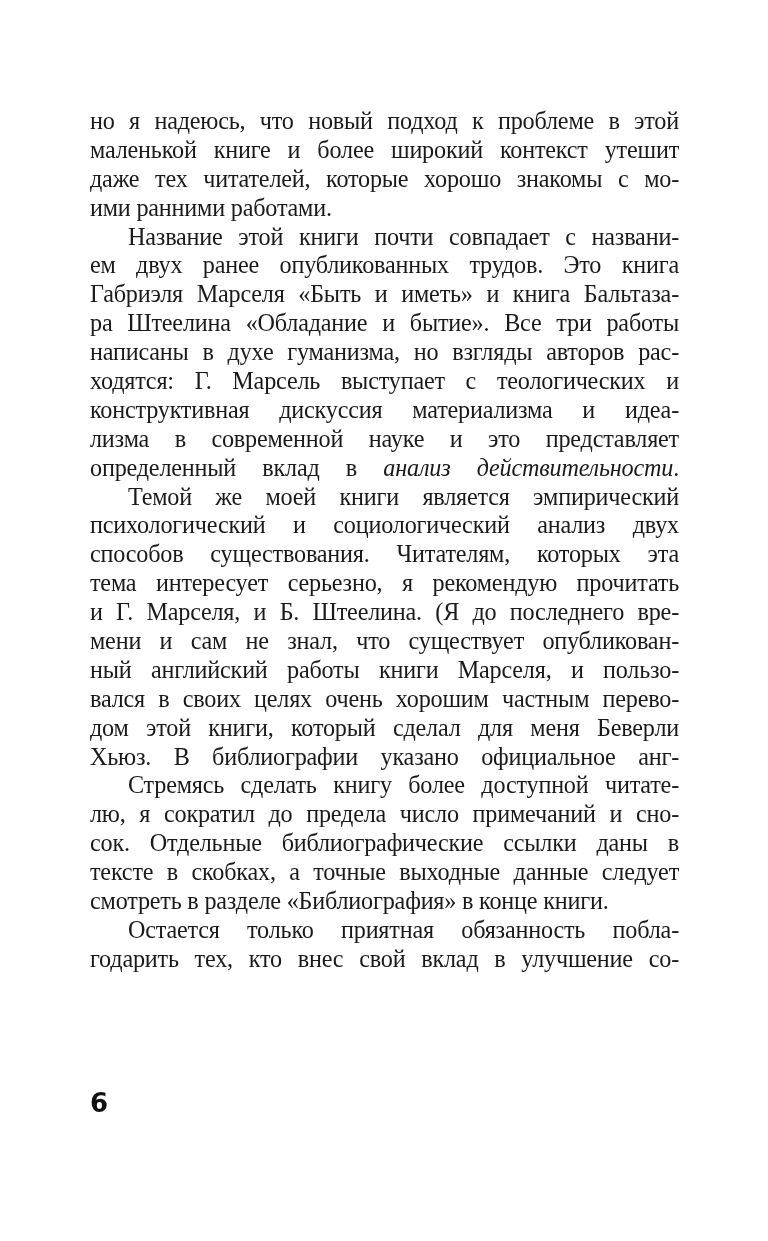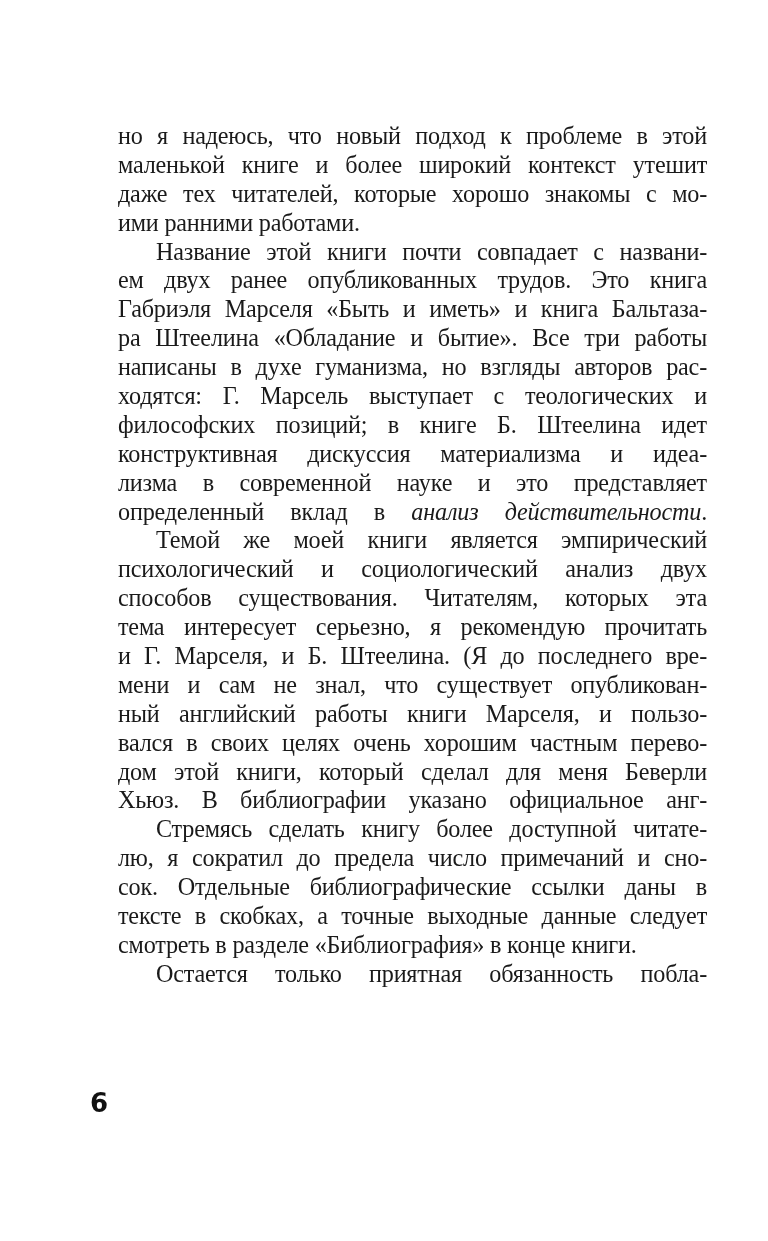--- a/index.html
+++ b/index.html
@@ -1,17 +1,17 @@
 <!DOCTYPE html>
 <html><head>
 <meta charset="utf-8">
 <style>
   html, body { margin: 0; padding: 0; background: #ffffff; }
   body { width: 768px; height: 1241px; position: relative; overflow: hidden; }
-  .page { position: absolute; left: 90px; top: 122px; width: 589px; margin-left: 28px; }
+  .page { position: absolute; left: 90px; top: 107px; width: 589px; }
   .line {
     display: block;
     height: 28.9px;
     line-height: 28.9px;
     font-family: "Liberation Serif", "DejaVu Serif", serif;
     font-size: 24.2px;
     color: #1a1a1a;
     white-space: nowrap;
     text-align: justify;
     text-align-last: justify;
@@ -33,34 +33,34 @@
     <span class="line"><span>но я надеюсь, что новый подход к проблеме в этой</span></span>
     <span class="line"><span>маленькой книге и более широкий контекст утешит</span></span>
     <span class="line"><span>даже тех читателей, которые хорошо знакомы с мо-</span></span>
     <span class="line last"><span>ими ранними работами.</span></span>
     <span class="line indent"><span>Название этой книги почти совпадает с названи-</span></span>
     <span class="line"><span>ем двух ранее опубликованных трудов. Это книга</span></span>
     <span class="line"><span>Габриэля Марселя «Быть и иметь» и книга Бальтаза-</span></span>
     <span class="line"><span>ра Штеелина «Обладание и бытие». Все три работы</span></span>
     <span class="line"><span>написаны в духе гуманизма, но взгляды авторов рас-</span></span>
     <span class="line"><span>ходятся: Г. Марсель выступает с теологических и</span></span>
-    <span class="line"><span>философских позиций; в книге Б. Штеелина идет</span></span>
     <span class="line"><span>конструктивная дискуссия материализма и идеа-</span></span>
     <span class="line"><span>лизма в современной науке и это представляет</span></span>
     <span class="line"><span>определенный вклад в </span><i>анализ действительности</i><span>.</span></span>
     <span class="line indent"><span>Темой же моей книги является эмпирический</span></span>
     <span class="line"><span>психологический и социологический анализ двух</span></span>
     <span class="line"><span>способов существования. Читателям, которых эта</span></span>
     <span class="line"><span>тема интересует серьезно, я рекомендую прочитать</span></span>
     <span class="line"><span>и Г. Марселя, и Б. Штеелина. (Я до последнего вре-</span></span>
     <span class="line"><span>мени и сам не знал, что существует опубликован-</span></span>
     <span class="line"><span>ный английский работы книги Марселя, и пользо-</span></span>
     <span class="line"><span>вался в своих целях очень хорошим частным перево-</span></span>
     <span class="line"><span>дом этой книги, который сделал для меня Беверли</span></span>
     <span class="line"><span>Хьюз. В библиографии указано официальное анг-</span></span>
     <span class="line indent"><span>Стремясь сделать книгу более доступной читате-</span></span>
     <span class="line"><span>лю, я сократил до предела число примечаний и сно-</span></span>
     <span class="line"><span>сок. Отдельные библиографические ссылки даны в</span></span>
     <span class="line"><span>тексте в скобках, а точные выходные данные следует</span></span>
     <span class="line last"><span>смотреть в разделе «Библиография» в конце книги.</span></span>
     <span class="line indent"><span>Остается только приятная обязанность побла-</span></span>
+    <span class="line"><span>годарить тех, кто внес свой вклад в улучшение со-</span></span>
   </div>
 <div class="page-number">6</div>
 
 </body></html>

